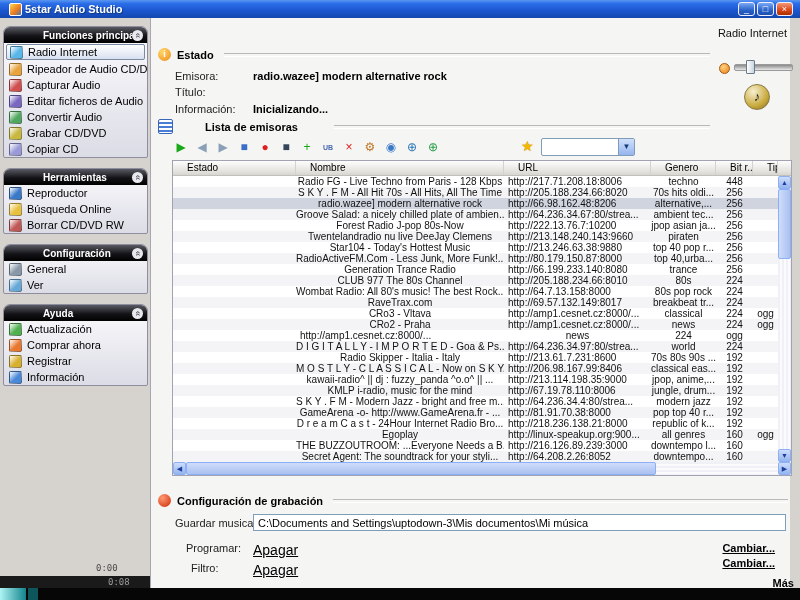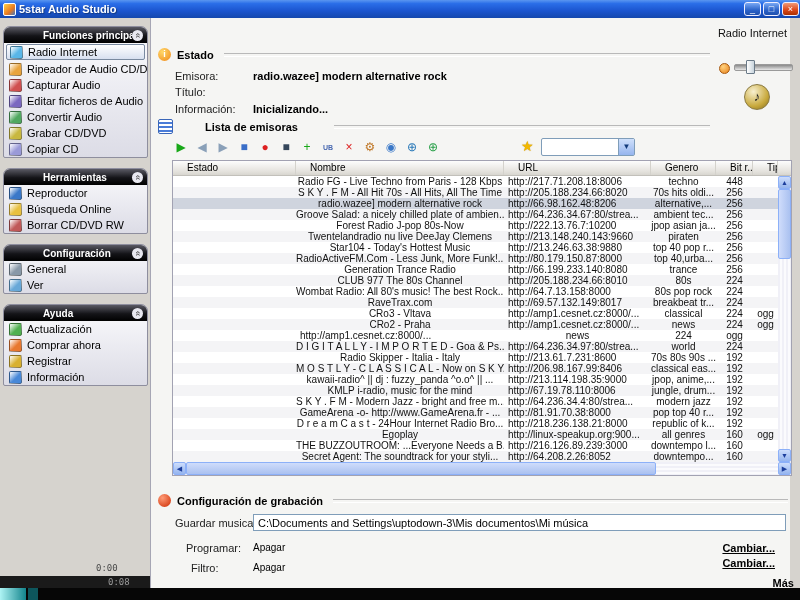--- a/index.html
+++ b/index.html
@@ -2,21 +2,21 @@
 <html><head>
 <meta charset="utf-8">
 <style>
   html,body{margin:0;padding:0;background:#555;}
   #screen{position:relative;width:800px;height:600px;background:#d6d3ce;overflow:hidden;
           font-family:"Liberation Sans",sans-serif;font-size:11px;color:#000;}
 
   
   .titlebar{position:absolute;left:0;top:0;width:800px;height:18px;
     background:linear-gradient(180deg,#5a96f0 0%,#2a6ee8 20%,#1b55cf 60%,#1448ad 100%);
-    display:flex;align-items:center;padding:0 1px;box-sizing:border-box;}
+    display:flex;align-items:center;padding:0 7px;box-sizing:border-box;}
   .app-icon{width:11px;height:11px;border-radius:2px;margin:0 3px 0 2px;
     background:linear-gradient(135deg,#ffd24a,#e87820 60%,#3a78c8);border:1px solid #fff;}
   .title-text{color:#fff;font-weight:bold;font-size:11px;text-shadow:1px 1px 1px #123a80;}
   .win-buttons{margin-left:auto;display:flex;gap:2px;}
   .win-btn{width:17px;height:14px;border-radius:3px;border:1px solid #eef;color:#fff;font-size:9px;
     line-height:12px;text-align:center;background:linear-gradient(#79a8f5,#2a62c8 60%,#1e4fae);box-sizing:border-box;}
   .win-btn.close{background:linear-gradient(#f09a78,#dd4a1d 55%,#aa2f00);}
 
   
   .main-panel{position:absolute;left:150px;top:18px;width:640px;height:570px;
@@ -85,21 +85,21 @@
     border:1px solid #8cb0f8;border-radius:2px;box-sizing:border-box;color:#1c3e9c;font-size:7px;
     text-align:center;line-height:11px;}
   .sb-thumb-v{position:absolute;left:0;top:13px;width:13px;height:70px;
     background:linear-gradient(90deg,#cfdcfb,#aac1f0);border:1px solid #8cb0f8;border-radius:2px;box-sizing:border-box;}
   .sb-thumb-h{position:absolute;left:13px;top:0;width:470px;height:13px;
     background:linear-gradient(180deg,#cfdcfb,#aac1f0);border:1px solid #8cb0f8;border-radius:2px;box-sizing:border-box;}
 
   
   .save-input{position:absolute;left:253px;top:514px;width:533px;height:17px;border:1px solid #7f9db9;
     font-family:"Liberation Sans",sans-serif;font-size:11px;padding:0 4px;box-sizing:border-box;background:#fff;}
-  .plain-value{position:absolute;left:253px;font-size:10px;color:#000;}
+  .plain-value{position:absolute;left:253px;font-size:14px;color:#000;text-decoration:underline;}
   .link{position:absolute;font-size:11px;font-weight:bold;text-decoration:underline;color:#000;cursor:pointer;white-space:nowrap;}
 
   
   #sidebar-groups{position:absolute;left:3px;top:26px;width:145px;}
   .nav-group{margin-bottom:10px;border:1px solid #8e8e9e;border-radius:7px 7px 2px 2px;overflow:hidden;background:linear-gradient(180deg,#fbfbfd,#dcdce6);}
   .nav-header{height:16px;background:linear-gradient(180deg,#5a5a64,#141418 55%,#000);display:flex;align-items:center;padding:0 4px;}
   .nav-title{color:#fff;font-weight:bold;font-size:10px;flex:1;white-space:nowrap;overflow:hidden;padding-left:35px;}
   .nav-chevron{width:11px;height:11px;border-radius:50%;background:#e8e8f0;color:#333;font-size:9px;
     line-height:10px;text-align:center;transform:rotate(90deg);}
   .nav-item{height:16px;display:flex;align-items:center;padding-left:5px;gap:5px;}

